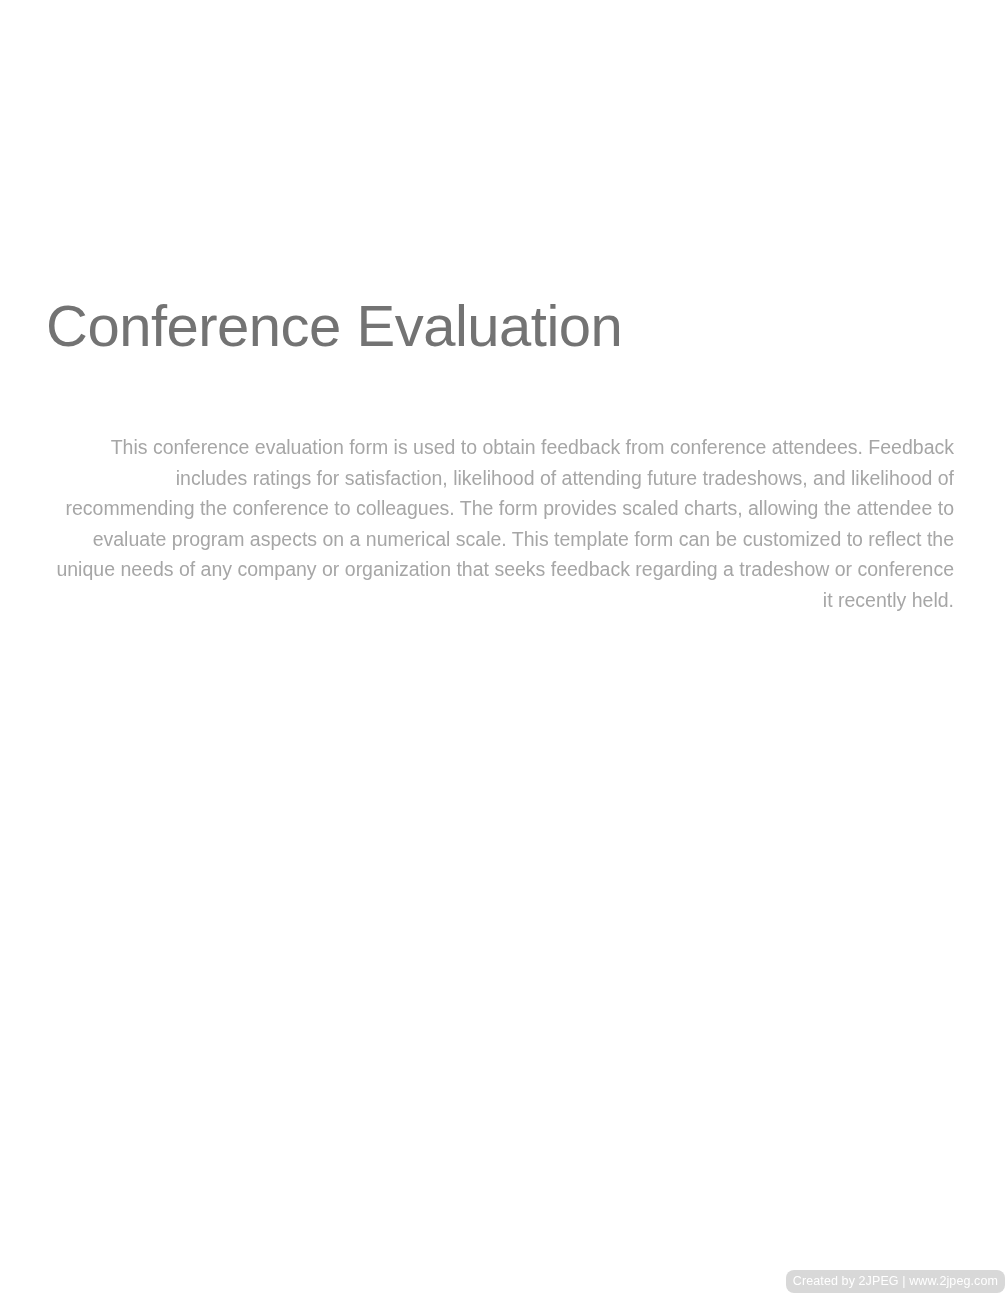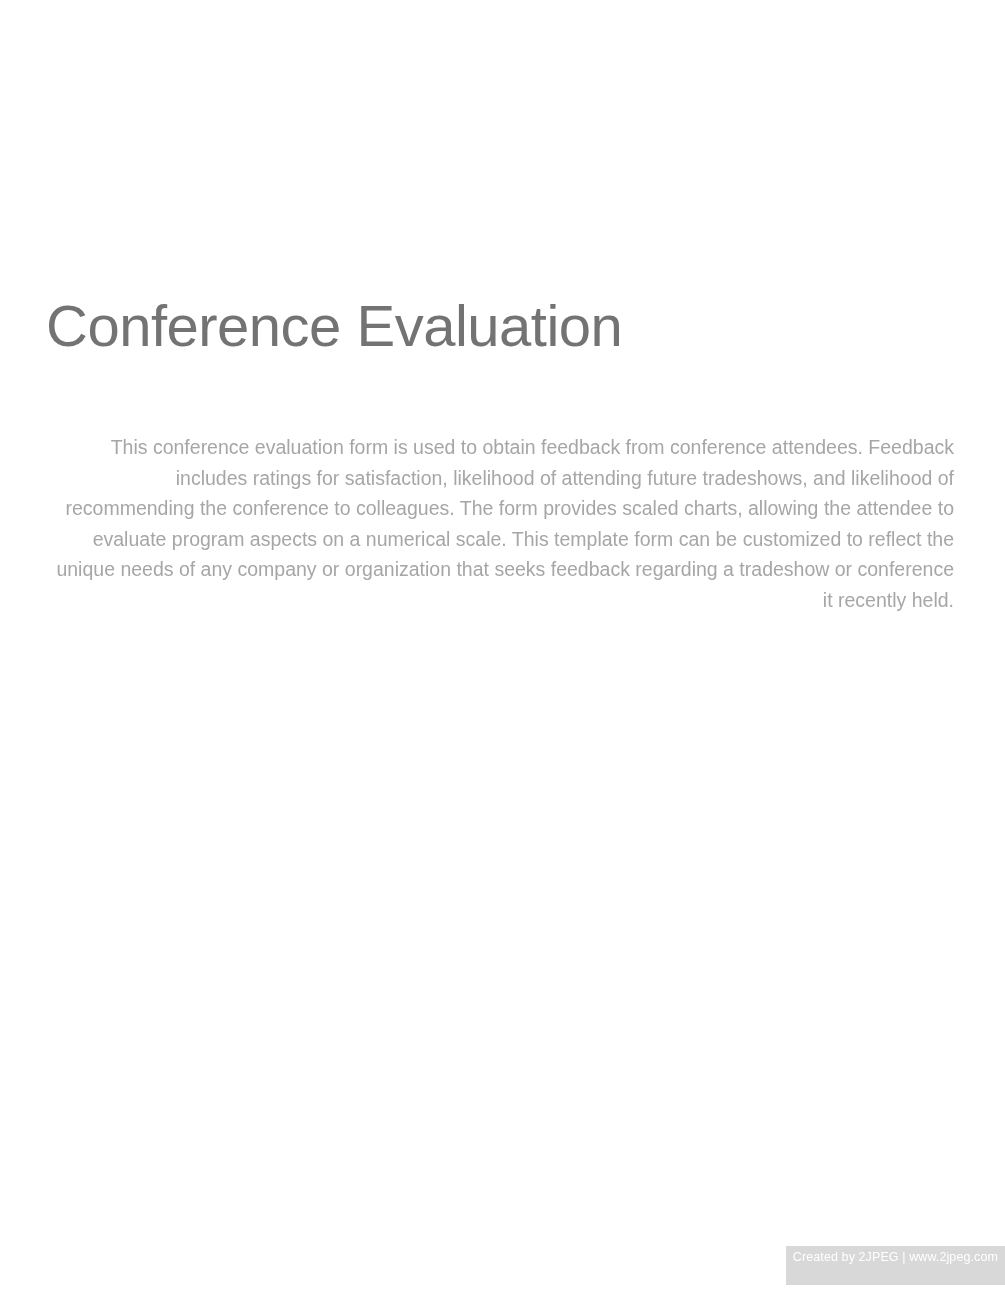--- a/index.html
+++ b/index.html
@@ -41,28 +41,29 @@
     width: 900px;
     font-size: 19.5px;
     line-height: 30.5px;
     color: #a6a6a6;
     margin: 0;
     text-align: right;
   }
   .watermark {
     position: absolute;
     right: 0px;
-    bottom: 16px;
+    bottom: 8px;
     background: #d8d8d8;
     color: #ffffff;
     font-size: 12.5px;
     line-height: 20px;
-    padding: 1px 7px 18px 7px;
+    padding: 1px 7px 2px 7px;
     letter-spacing: 0.1px;
     white-space: nowrap;
+    border-radius: 8px;
   }
 </style>
 </head>
 <body>
 
 <div class="page">
   <h1 class="doc-title">Conference Evaluation</h1>
 
   <p class="doc-body">This conference evaluation form is used to obtain feedback from conference attendees.  Feedback includes ratings for satisfaction, likelihood of attending future tradeshows, and likelihood of recommending the conference to colleagues.  The form provides scaled charts, allowing the attendee to evaluate program aspects on a numerical scale.  This template form can be customized to reflect the unique needs of any company or organization that seeks feedback regarding a tradeshow or conference it recently held.</p>
 

